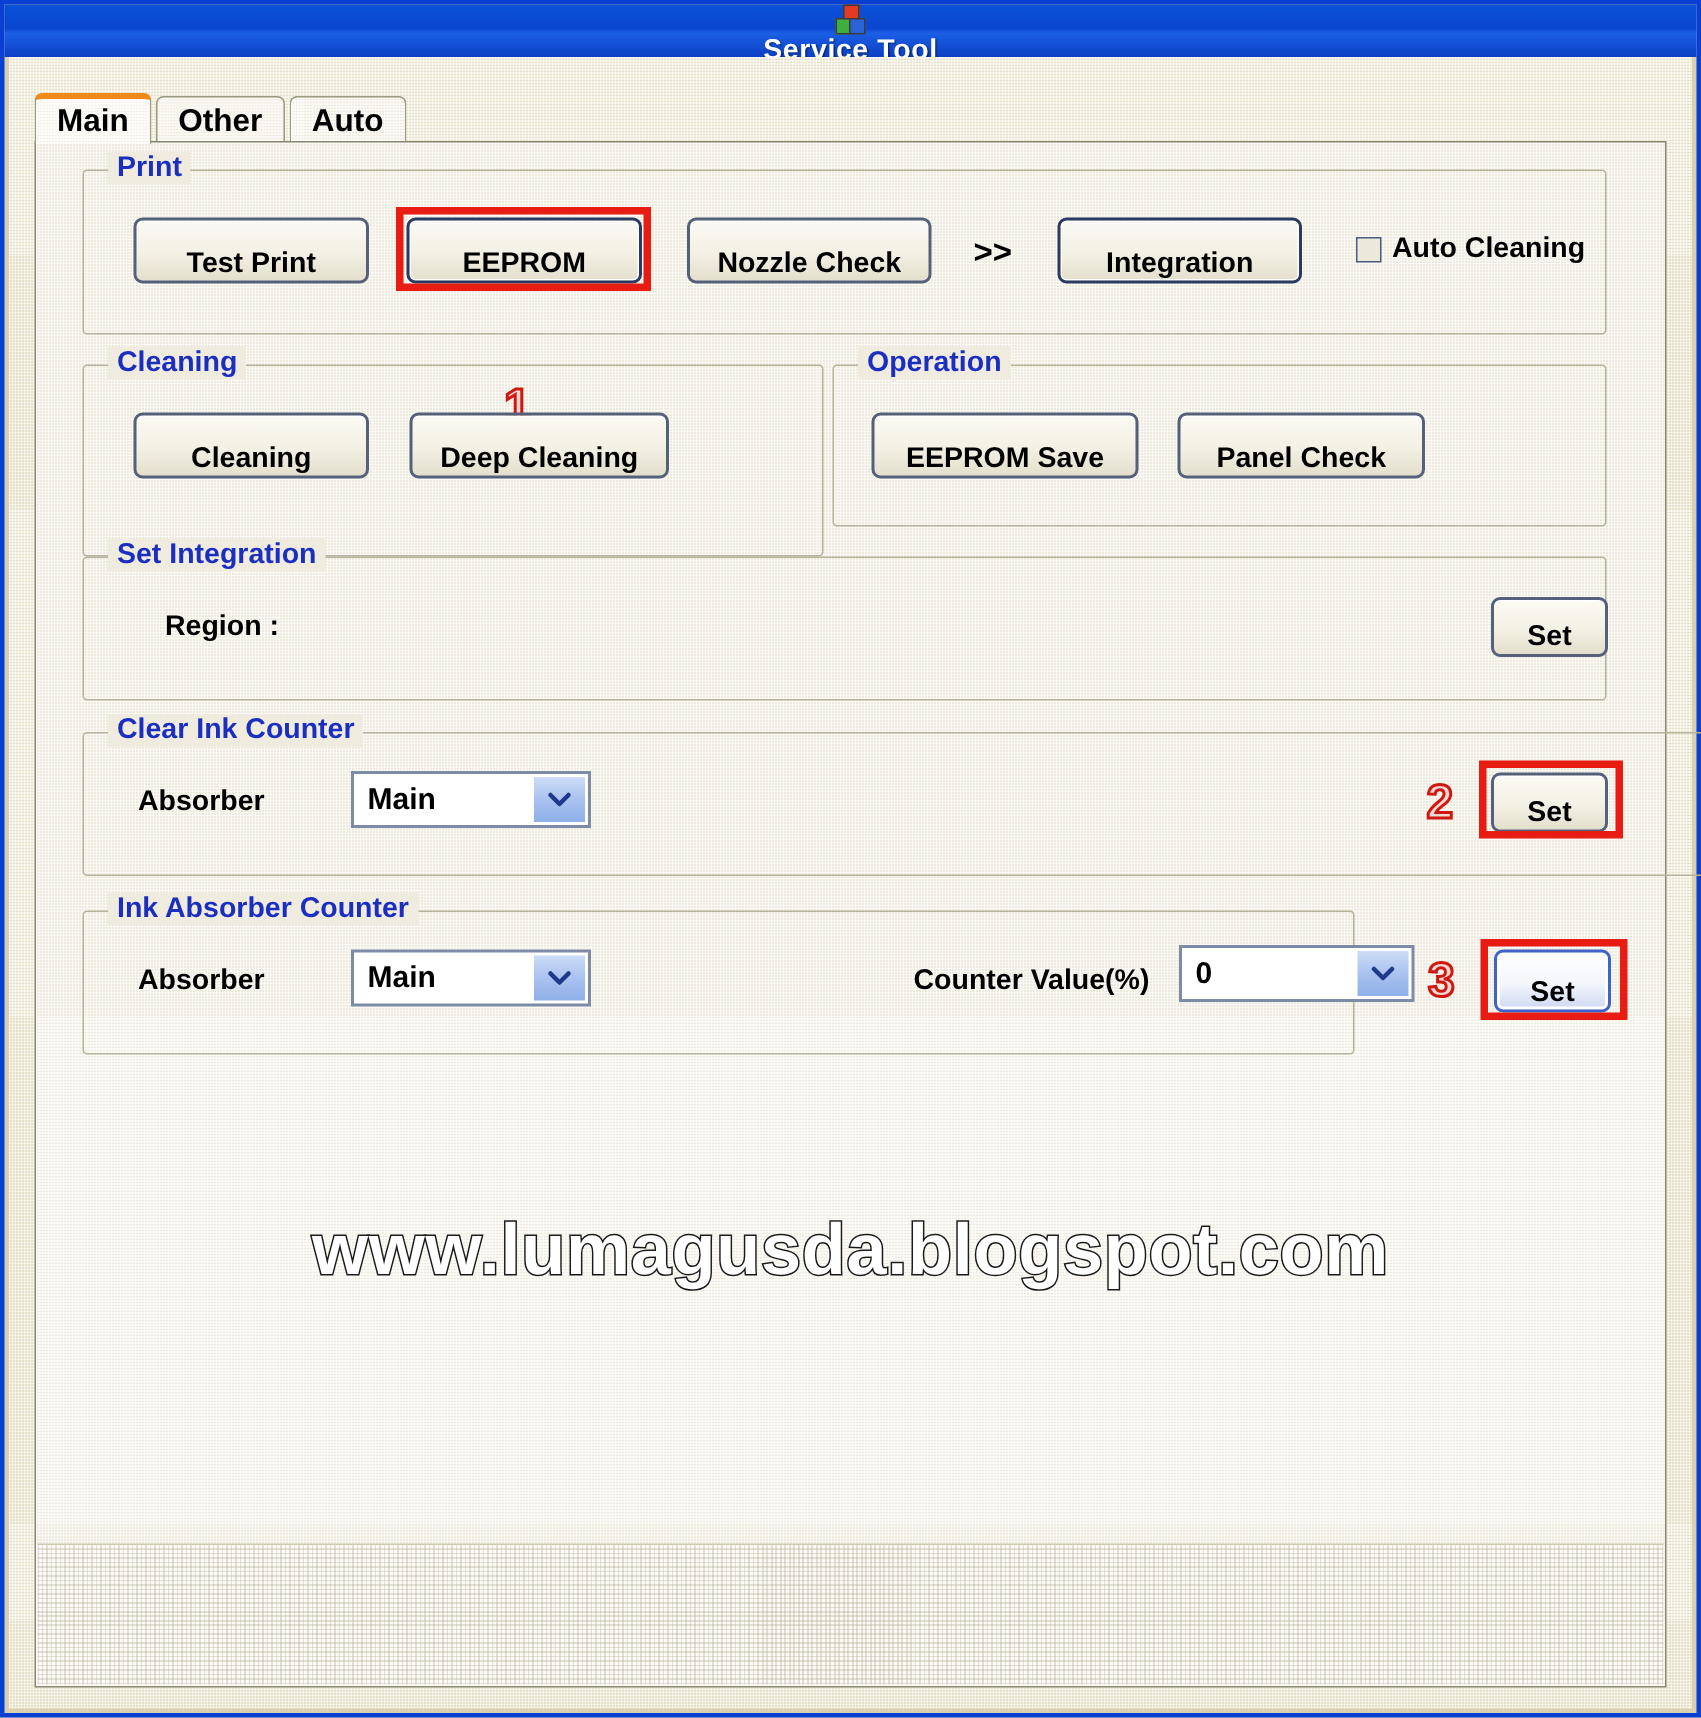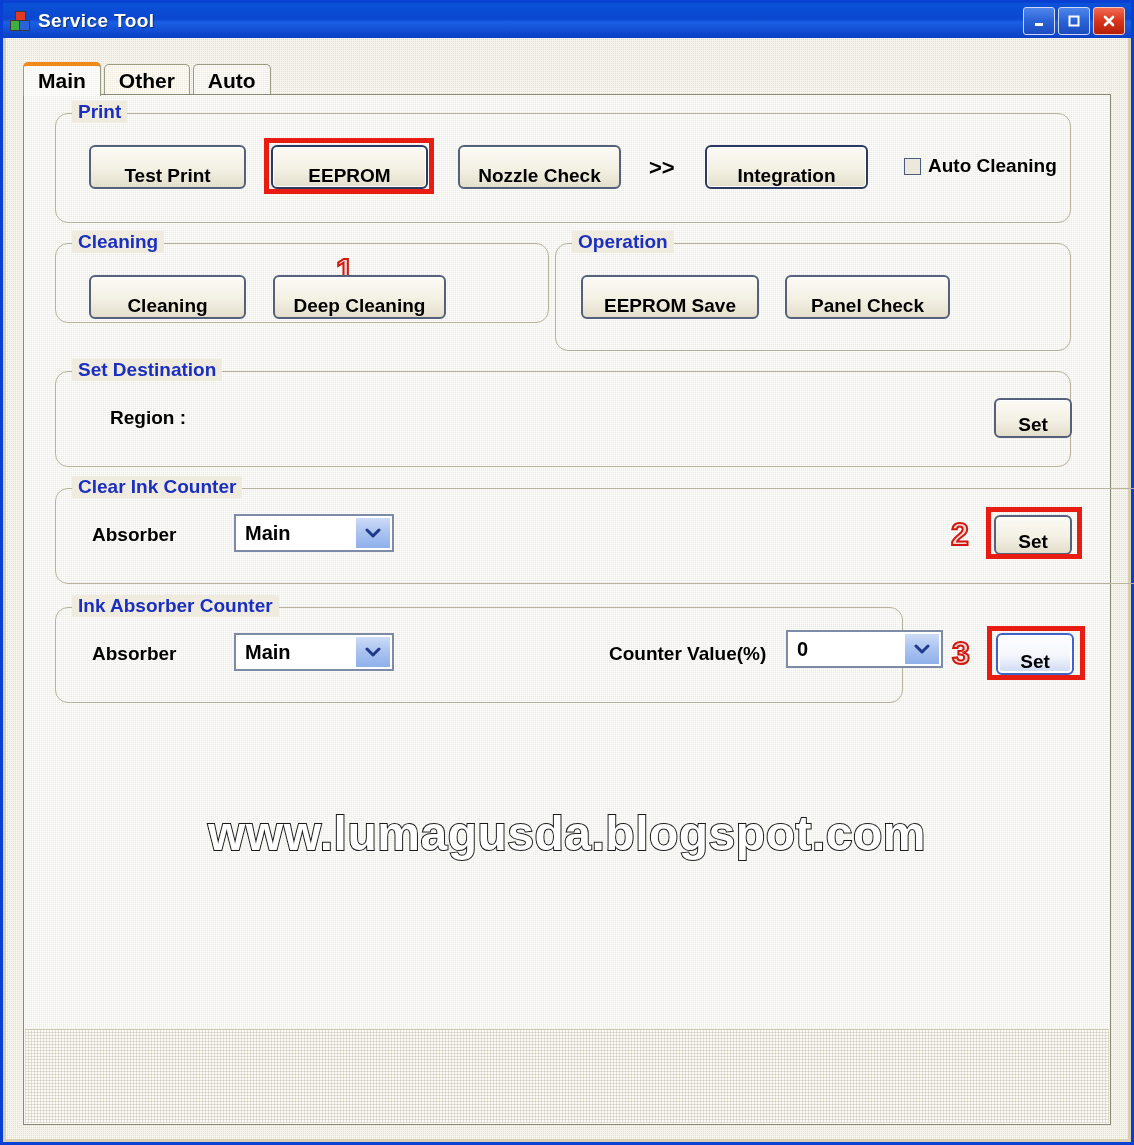--- a/index.html
+++ b/index.html
@@ -15,21 +15,21 @@
     position:absolute;left:0;top:0;width:1134px;height:1145px;
     box-sizing:border-box;
     border:3px solid #0a3fd4;
     background:#d8d0b0;
   }
 
   
   #titlebar{
     position:absolute;left:0;top:0;right:0;height:35px;
     background:linear-gradient(180deg,#0a52d8 0%,#0b46cf 45%,#1b5fe4 55%,#0b3fc4 100%);
-    display:flex;align-items:center;
+    display:flex;align-items:center;flex-direction:column;
   }
   #app-icon{
     width:20px;height:20px;margin-left:7px;margin-right:8px;
     position:relative;flex:0 0 auto;
   }
   #app-icon .blk{position:absolute;border:1px solid #3a3a3a;}
   #app-icon .b1{left:5px;top:0px;width:9px;height:9px;background:#e03a22;}
   #app-icon .b2{left:0px;top:9px;width:9px;height:9px;background:#3fae3f;}
   #app-icon .b3{left:9px;top:9px;width:9px;height:9px;background:#2a62d8;}
   #title-text{
@@ -86,21 +86,21 @@
     border:1px solid #8a8a74;
     background-color:#efeade;
     background-image:
       repeating-linear-gradient(0deg, rgba(255,255,255,.65) 0 1px, rgba(0,0,0,0) 1px 2px),
       repeating-linear-gradient(90deg, rgba(255,255,255,.65) 0 1px, rgba(0,0,0,0) 1px 2px);
   }
 
   
   .group{
     position:absolute;box-sizing:border-box;
-    border:1px solid #b6b29c;border-radius:13px;
+    border:1px solid #b6b29c;border-radius:3px;
   }
   .group > .glabel{
     position:absolute;top:-13px;left:16px;padding:0 6px;
     font-size:19px;font-weight:bold;color:#1a2ec0;
     background-color:#f0ebdf;
     white-space:nowrap;
   }
 
   
   .btn{
@@ -256,21 +256,21 @@
 
         <div class="cbwrap" style="left:848px;top:41px;">
           <div class="cbbox"></div>
           <div class="cblabel">Auto Cleaning</div>
         </div>
       </div>
 
       <div class="hl" style="left:240px;top:43px;width:170px;height:56px;"></div>
       <div class="num" style="left:312px;top:159px;">1</div>
 
-      <div class="group" style="left:31px;top:148px;width:494px;height:80px;">
+      <div class="group" style="left:31px;top:148px;width:494px;height:128px;">
         <div class="glabel">Cleaning</div>
 
         <div class="btn" style="left:33px;top:31px;width:157px;height:44px;">
           <span>Cleaning</span>
         </div>
         <div class="btn" style="left:217px;top:31px;width:173px;height:44px;">
           <span>Deep Cleaning</span>
         </div>
       </div>
 
@@ -279,21 +279,21 @@
 
         <div class="btn" style="left:25px;top:31px;width:178px;height:44px;">
           <span>EEPROM Save</span>
         </div>
         <div class="btn" style="left:229px;top:31px;width:165px;height:44px;">
           <span>Panel Check</span>
         </div>
       </div>
 
       <div class="group" style="left:31px;top:276px;width:1016px;height:96px;">
-        <div class="glabel">Set Destination</div>
+        <div class="glabel">Set Integration</div>
 
         <div class="lbl" style="left:36px;top:35px;margin-left:18px;">Region :</div>
 
 
         <div class="btn" style="left:938px;top:26px;width:78px;height:40px;">
           <span>Set</span>
         </div>
       </div>
 
       <div class="group" style="left:31px;top:393px;width:1128px;height:96px;">

